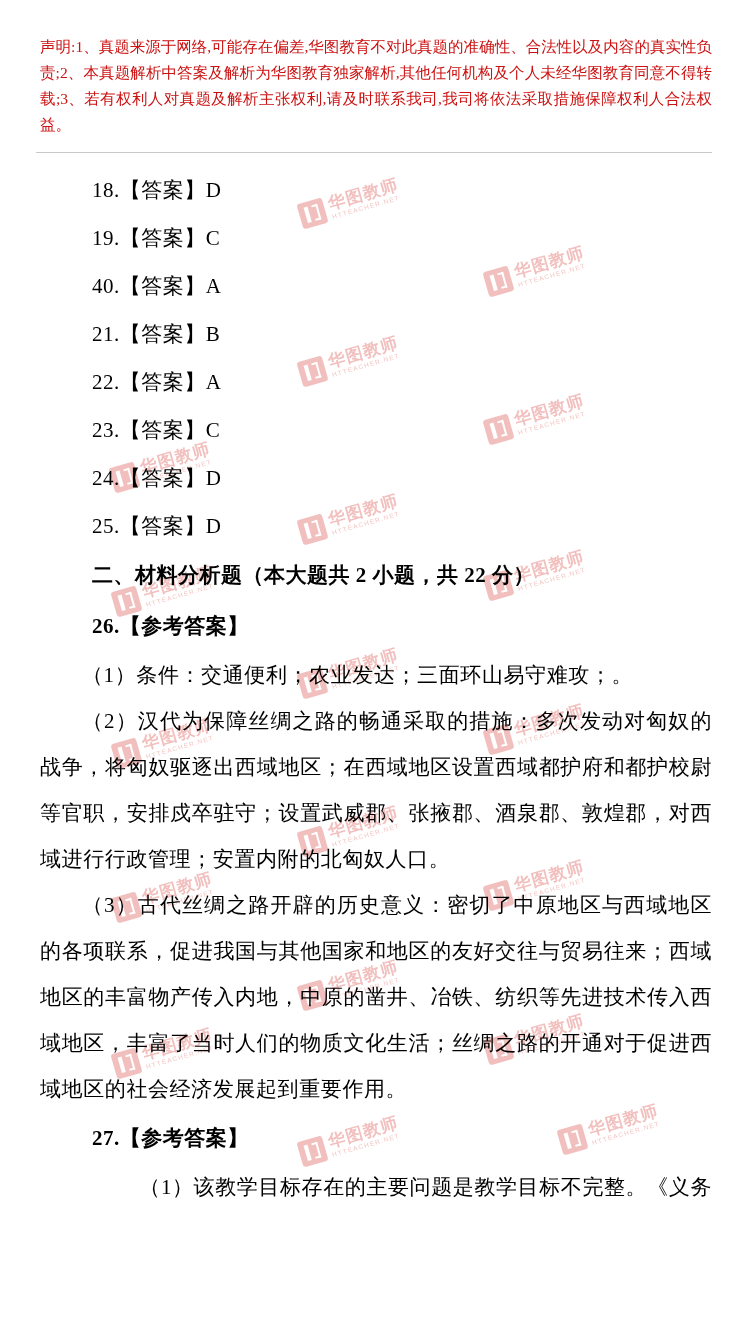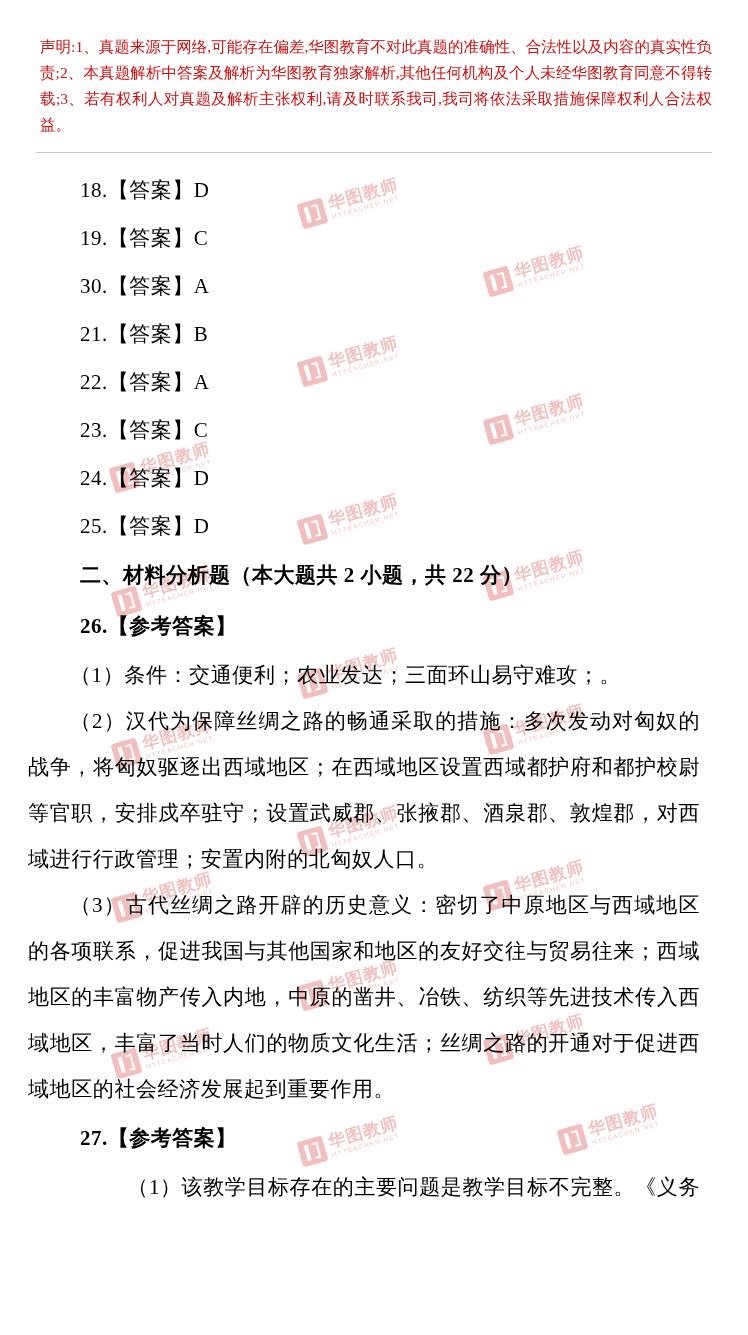--- a/index.html
+++ b/index.html
@@ -50,21 +50,21 @@
     top: 152px;
     width: 676px;
     height: 1px;
     background: #c9c9c9;
     z-index: 5;
   }
 
   
   .content {
     position: absolute;
-    left: 28px;
+    left: 40px;
     top: 166px;
     width: 676px;
     z-index: 4;
   }
 
   .ans-line {
     font-size: 21px;
     line-height: 48px;
     padding-left: 52px;
     letter-spacing: 0.5px;
@@ -316,21 +316,21 @@
   </div>
 
   <div class="disclaimer">
     <span class="lead">声明:</span><span class="body">1、真题来源于网络,可能存在偏差,华图教育不对此真题的准确性、合法性以及内容的真实性负责;2、本真题解析中答案及解析为华图教育独家解析,其他任何机构及个人未经华图教育同意不得转载;3、若有权利人对真题及解析主张权利,请及时联系我司,我司将依法采取措施保障权利人合法权益。</span>
   </div>
   <div class="rule"></div>
 
   <div class="content">
     <div class="ans-line">18.【答案】D</div>
     <div class="ans-line">19.【答案】C</div>
-    <div class="ans-line">30.【答案】A</div>
+    <div class="ans-line">40.【答案】A</div>
     <div class="ans-line">21.【答案】B</div>
     <div class="ans-line">22.【答案】A</div>
     <div class="ans-line">23.【答案】C</div>
     <div class="ans-line">24.【答案】D</div>
     <div class="ans-line">25.【答案】D</div>
 
     <div class="section-head">二、材料分析题（本大题共 2 小题，共 22 分）</div>
 
     <div class="q-head">26.【参考答案】</div>
     <p class="para thin">（1）条件：交通便利；农业发达；三面环山易守难攻；。</p>

